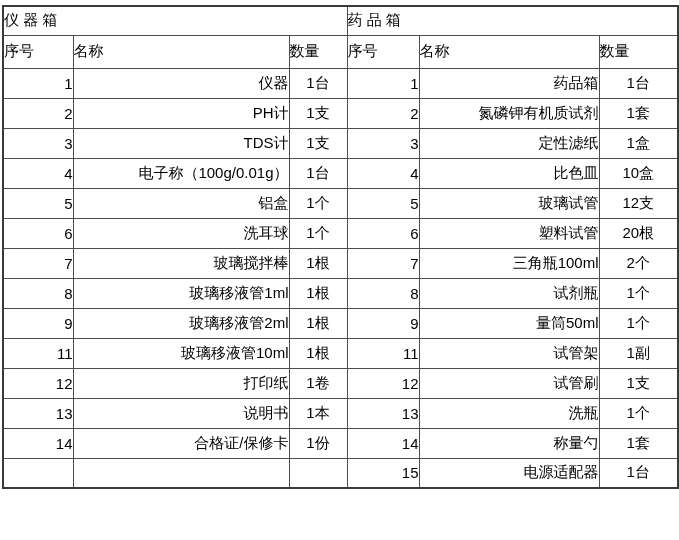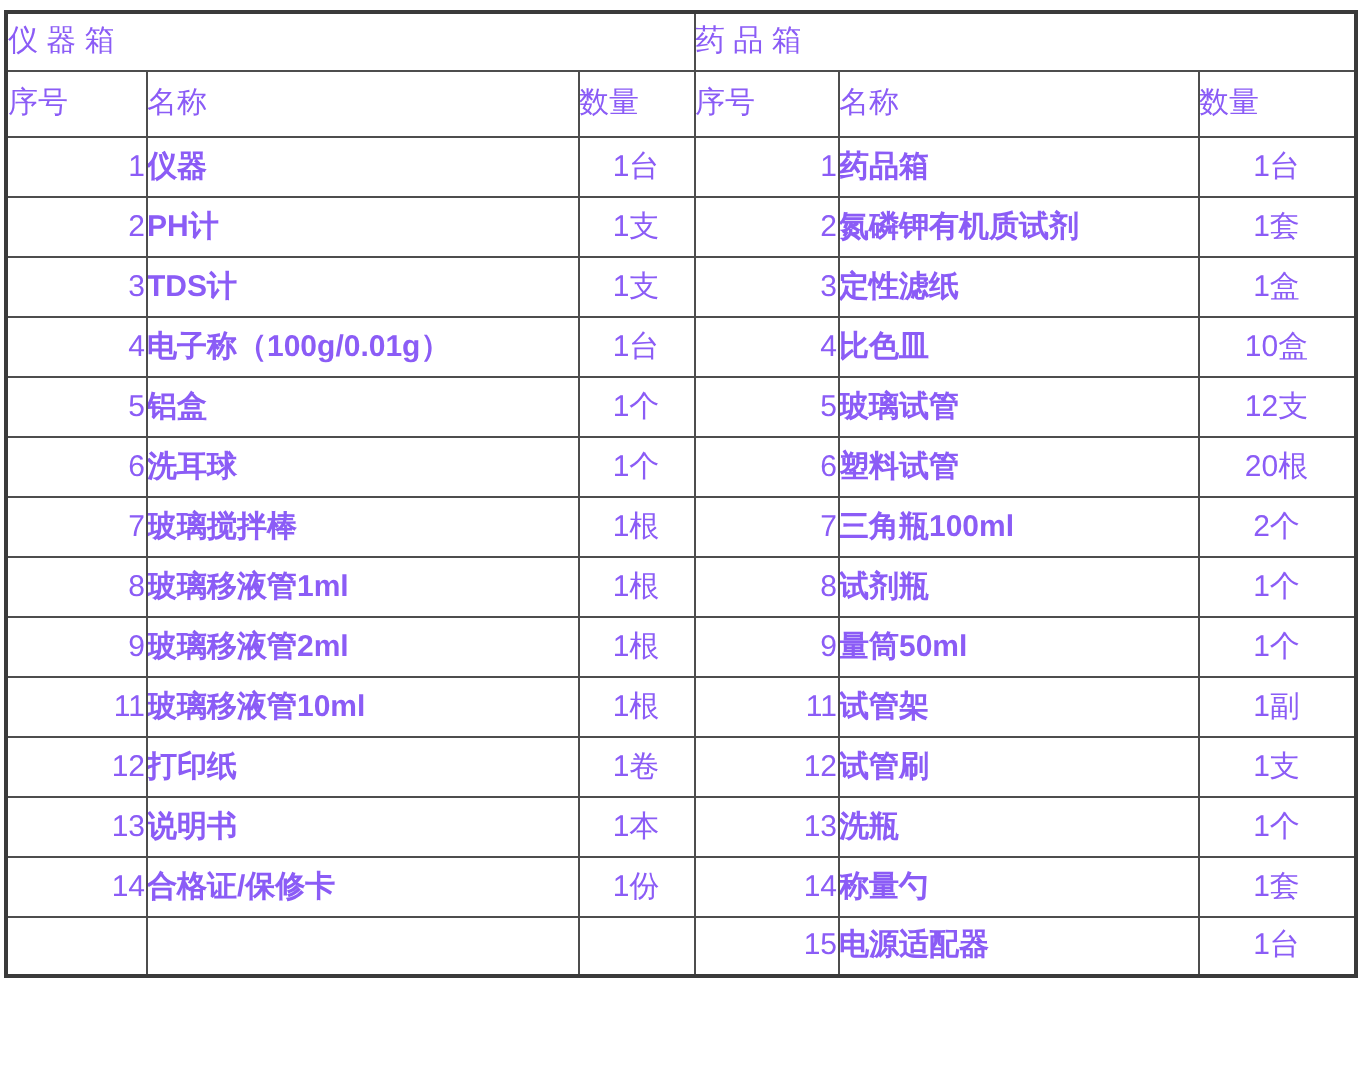--- a/index.html
+++ b/index.html
@@ -10,36 +10,36 @@
     height: 540px;
     overflow: hidden;
     font-family: "Liberation Sans", "DejaVu Sans", sans-serif;
   }
   table.inv {
     border-collapse: collapse;
     table-layout: fixed;
     margin: 5px 0 0 2px;
     width: 675px;
     border: 2px solid #3a3a3a;
-    color: #8b5cf6;
+    color: #000000;
     font-size: 15px;
   }
   table.inv td {
     border: 1px solid #4d4d4d;
     vertical-align: middle;
     padding: 0;
     overflow: hidden;
     white-space: nowrap;
   }
   tr.title-row { height: 29px; }
   tr.header-row { height: 33px; padding-left: 24px; }
   tbody.rows tr { height: 30px; }
   td.t-title { padding-left: 4px; }
   td.c-serial { text-align: right; padding-right: 2px; }
-  td.c-name  { text-align: left; padding-left: 3px; font-weight: bold; }
+  td.c-name  { text-align: right; padding-left: 3px; }
   td.c-qty   { text-align: center; padding-left: 3px; }
   td.h-cell  { text-align: left; padding-left: 3px; }
 </style>
 </head>
 <body>
 
 <table class="inv">
   <colgroup>
     <col style="width:70px">
     <col style="width:216px">

